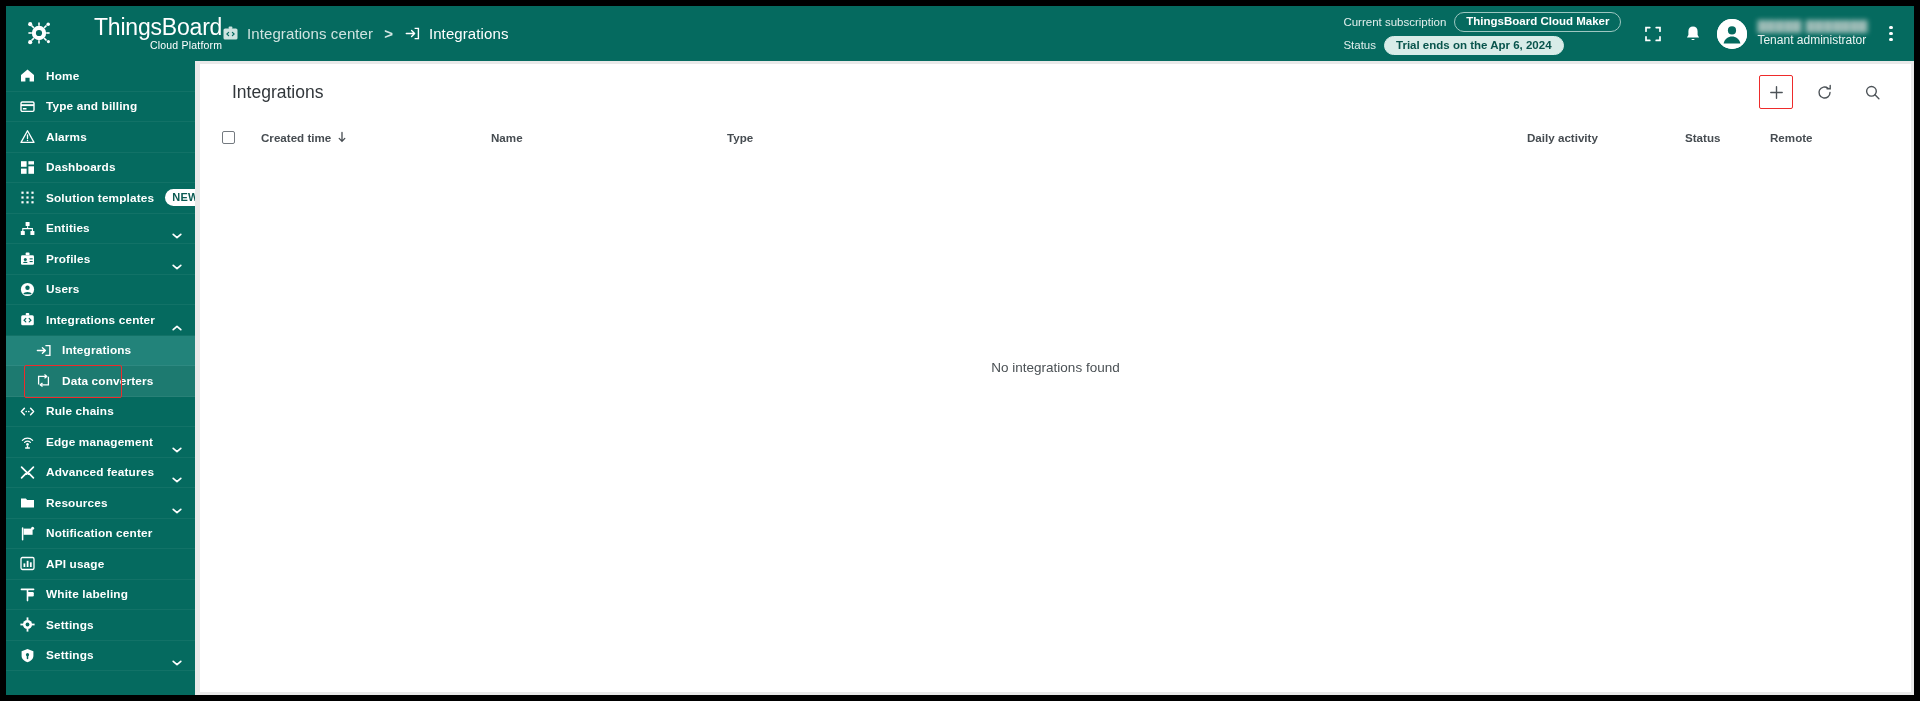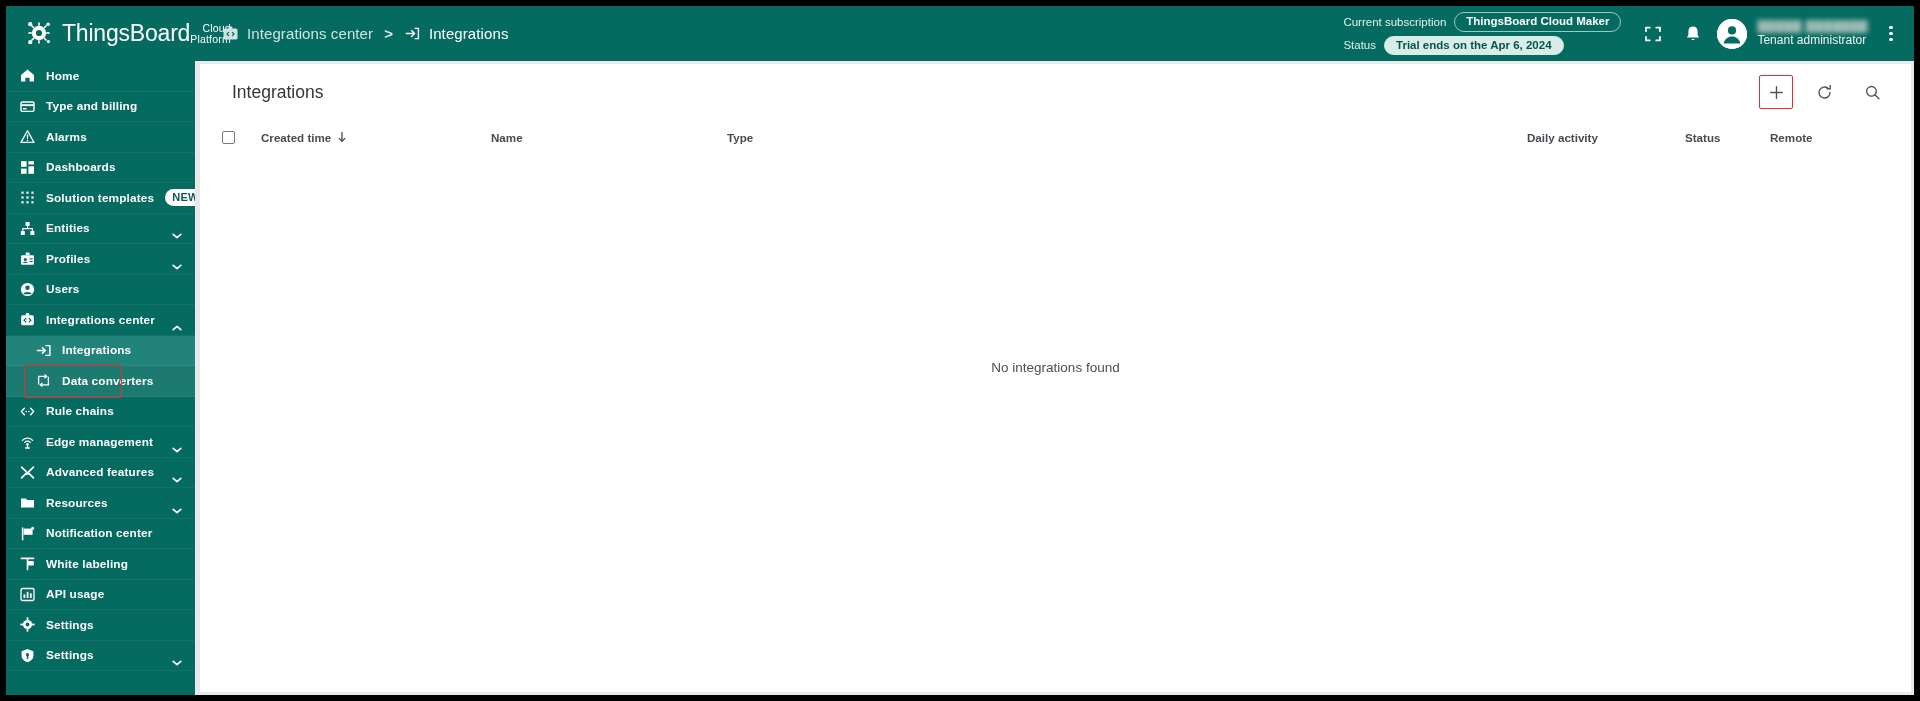--- a/index.html
+++ b/index.html
@@ -30,21 +30,21 @@
   }
   .logo-block {
     width: 190px;
     height: 55px;
     display: flex;
     align-items: center;
     padding-left: 16px;
     flex: 0 0 190px;
   }
   .logo-mark { width: 34px; height: 34px; flex: 0 0 34px; margin-right: 6px; }
-  .logo-text { display: flex; flex-direction: row; line-height: 1; }
+  .logo-text { display: flex; flex-direction: column; line-height: 1; margin-left: 32px; }
   .logo-title {
     color: #ffffff;
     font-size: 23px;
     font-weight: 400;
     letter-spacing: -0.2px;
   }
   .logo-sub {
     color: #ffffff;
     font-size: 10.5px;
     text-align: right;
@@ -555,37 +555,37 @@
               <path d="M2.6 2 V13.8" stroke="#ffffff" stroke-width="1.5" stroke-linecap="round"></path>
               <path d="M3.6 2.6 H12.6 V8.8 H3.6 Z" fill="#ffffff"></path>
               <circle cx="12.6" cy="2.2" r="1.5" fill="#ffffff"></circle>
             </svg>
           </span>
           <span class="lbl">Notification center</span>
         </div>
         <div class="nav-item">
           <span class="ic">
             <svg viewBox="0 0 15 15" width="15" height="15">
-              <path d="M1.4 2.4 H13.6" stroke="#ffffff" stroke-width="1.6" stroke-linecap="round"></path>
-              <path d="M7.5 2.8 V13.6" stroke="#ffffff" stroke-width="1.6" stroke-linecap="round"></path>
-              <path d="M7.9 5 H12.6 A1.2 1.2 0 0 1 13.8 6.2 V8.2 A1.2 1.2 0 0 1 12.6 9.4 H7.9 Z" fill="#ffffff"></path>
-            </svg>
-          </span>
-          <span class="lbl">White labeling</span>
-        </div>
-        <div class="nav-item">
-          <span class="ic">
-            <svg viewBox="0 0 15 15" width="15" height="15">
               <rect x="1" y="1.5" width="13" height="12" rx="1.4" fill="none" stroke="#ffffff" stroke-width="1.3"></rect>
               <rect x="3.5" y="7.4" width="1.8" height="3.6" fill="#ffffff"></rect>
               <rect x="6.7" y="4.8" width="1.8" height="6.2" fill="#ffffff"></rect>
               <rect x="9.9" y="6.3" width="1.8" height="4.7" fill="#ffffff"></rect>
             </svg>
           </span>
           <span class="lbl">API usage</span>
+        </div>
+        <div class="nav-item">
+          <span class="ic">
+            <svg viewBox="0 0 15 15" width="15" height="15">
+              <path d="M1.4 2.4 H13.6" stroke="#ffffff" stroke-width="1.6" stroke-linecap="round"></path>
+              <path d="M7.5 2.8 V13.6" stroke="#ffffff" stroke-width="1.6" stroke-linecap="round"></path>
+              <path d="M7.9 5 H12.6 A1.2 1.2 0 0 1 13.8 6.2 V8.2 A1.2 1.2 0 0 1 12.6 9.4 H7.9 Z" fill="#ffffff"></path>
+            </svg>
+          </span>
+          <span class="lbl">White labeling</span>
         </div>
         <div class="nav-item">
           <span class="ic">
             <svg viewBox="0 0 15 15" width="15" height="15">
               <circle cx="7.5" cy="7.5" r="4.6" fill="#ffffff"></circle>
               <circle cx="7.5" cy="7.5" r="1.9" fill="#056A5F"></circle>
               <g fill="#ffffff">
                 <rect x="6.6" y="0.4" width="1.8" height="2.6"></rect>
                 <rect x="6.6" y="12" width="1.8" height="2.6"></rect>
                 <rect x="0.4" y="6.6" width="2.6" height="1.8"></rect>

